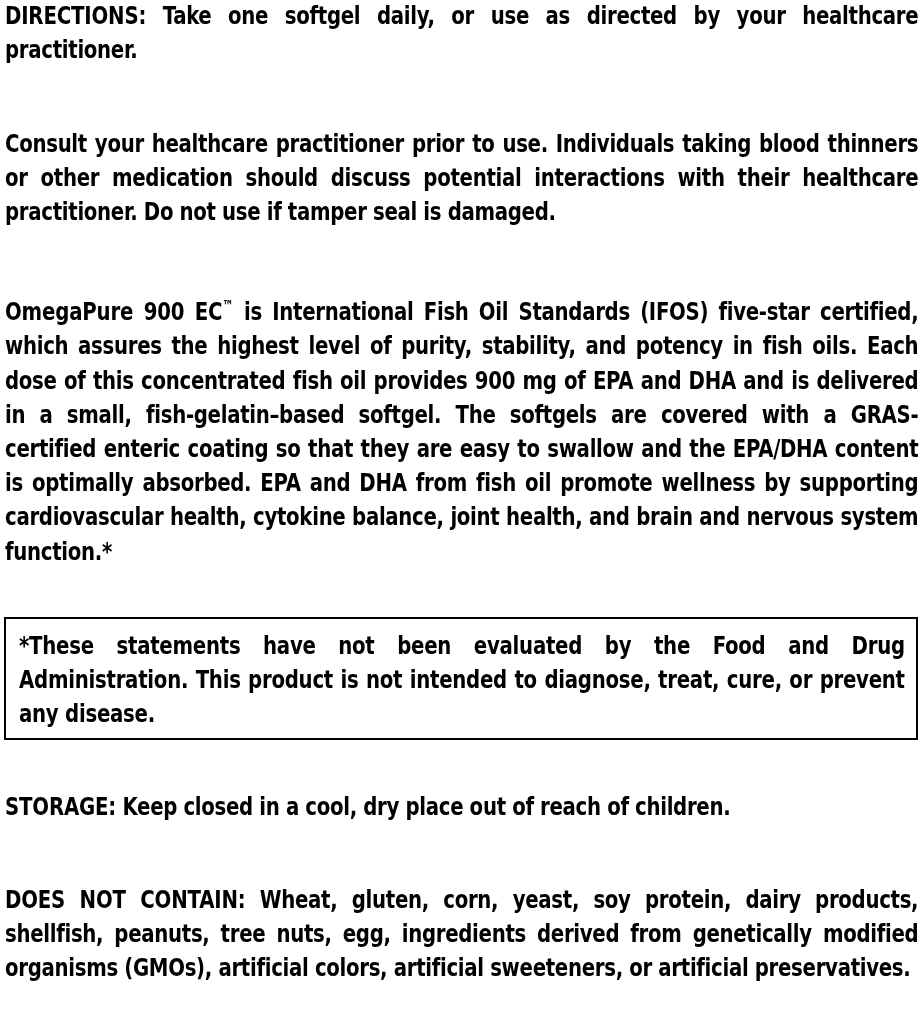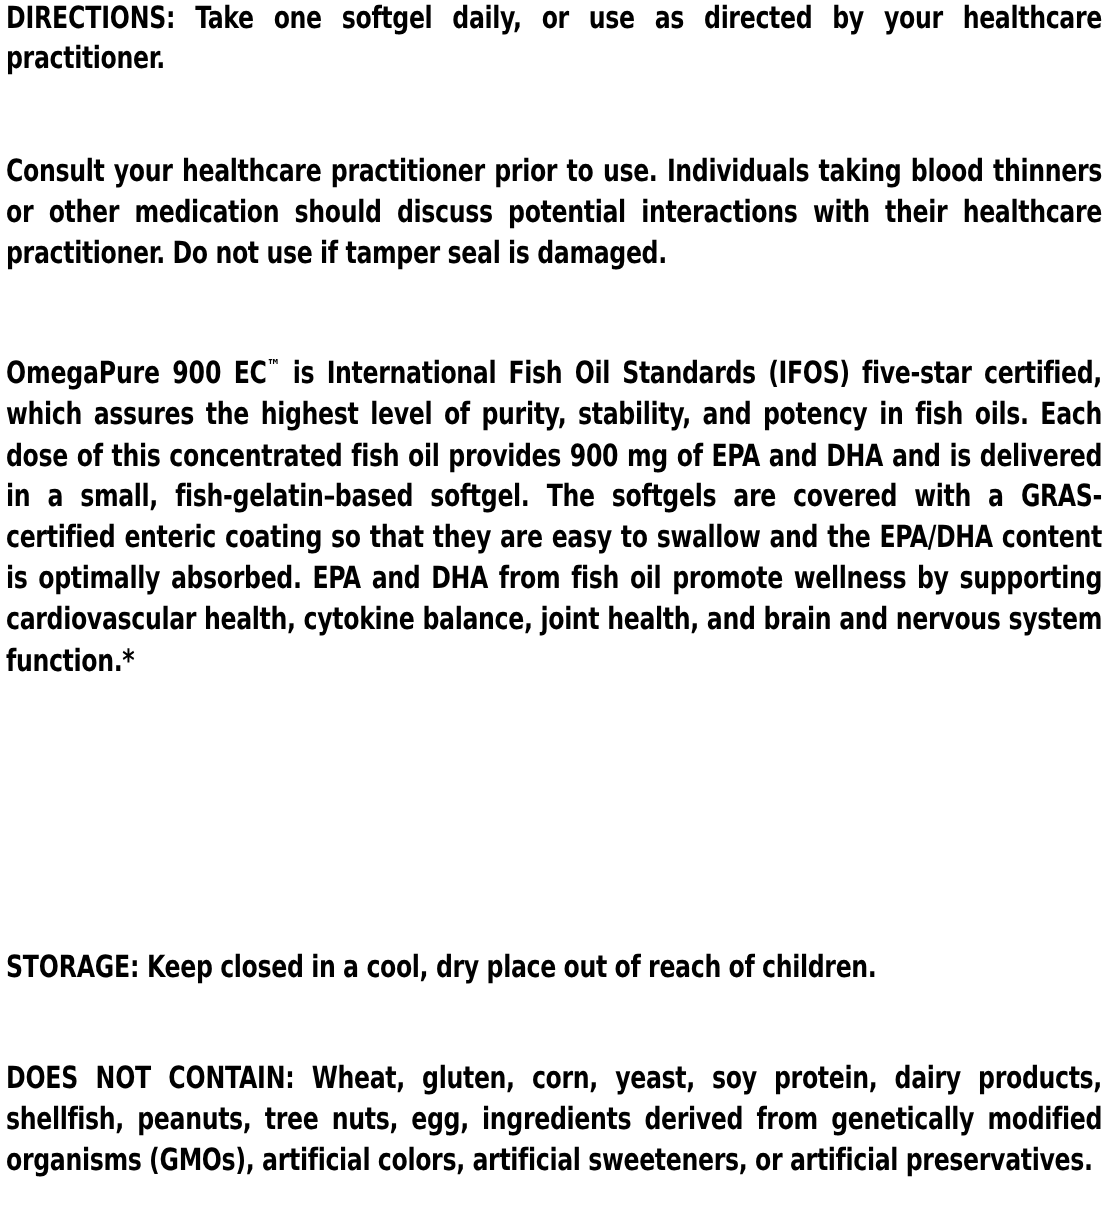--- a/index.html
+++ b/index.html
@@ -91,18 +91,21 @@
 <body>
 
 <div class="label-sheet">
 
   <p class="para" id="p-directions"><span class="heading-run">DIRECTIONS:</span><span class="normal-run"> Take one softgel daily, or use as directed by your healthcare practitioner.</span></p>
 
   <p class="para" id="p-consult"><span class="normal-run">Consult your healthcare practitioner prior to use. Individuals taking blood thinners or other medication should discuss potential interactions with their healthcare practitioner. Do not use if tamper seal is damaged.</span></p>
 
   <p class="para" id="p-product"><span class="heading-run">OmegaPure 900 EC</span><span class="tm heading-run">™</span><span class="normal-run"> is International Fish Oil Standards (IFOS) five-star certified, which assures the highest level of purity, stability, and potency in fish oils. Each dose of this concentrated fish oil provides 900 mg of EPA and DHA and is delivered in a small, fish-gelatin–based softgel. The softgels are covered with a GRAS-certified enteric coating so that they are easy to swallow and the EPA/DHA content is optimally absorbed. EPA and DHA from fish oil promote wellness by supporting cardiovascular health, cytokine balance, joint health, and brain and nervous system function.*</span></p>
 
+  <div class="disclaimer-box">
+    <p class="disclaimer-text">*These statements have not been evaluated by the Food and Drug Administration. This product is not intended to diagnose, treat, cure, or prevent any disease.</p>
+  </div>
 
   <p class="para" id="p-storage"><span class="heading-run">STORAGE:</span><span class="normal-run"> Keep closed in a cool, dry place out of reach of children.</span></p>
 
   <p class="para" id="p-contains"><span class="heading-run">DOES NOT CONTAIN:</span><span class="normal-run"> Wheat, gluten, corn, yeast, soy protein, dairy products, shellfish, peanuts, tree nuts, egg, ingredients derived from genetically modified organisms (GMOs), artificial colors, artificial sweeteners, or artificial preservatives.</span></p>
 
 </div>
 
 </body></html>

